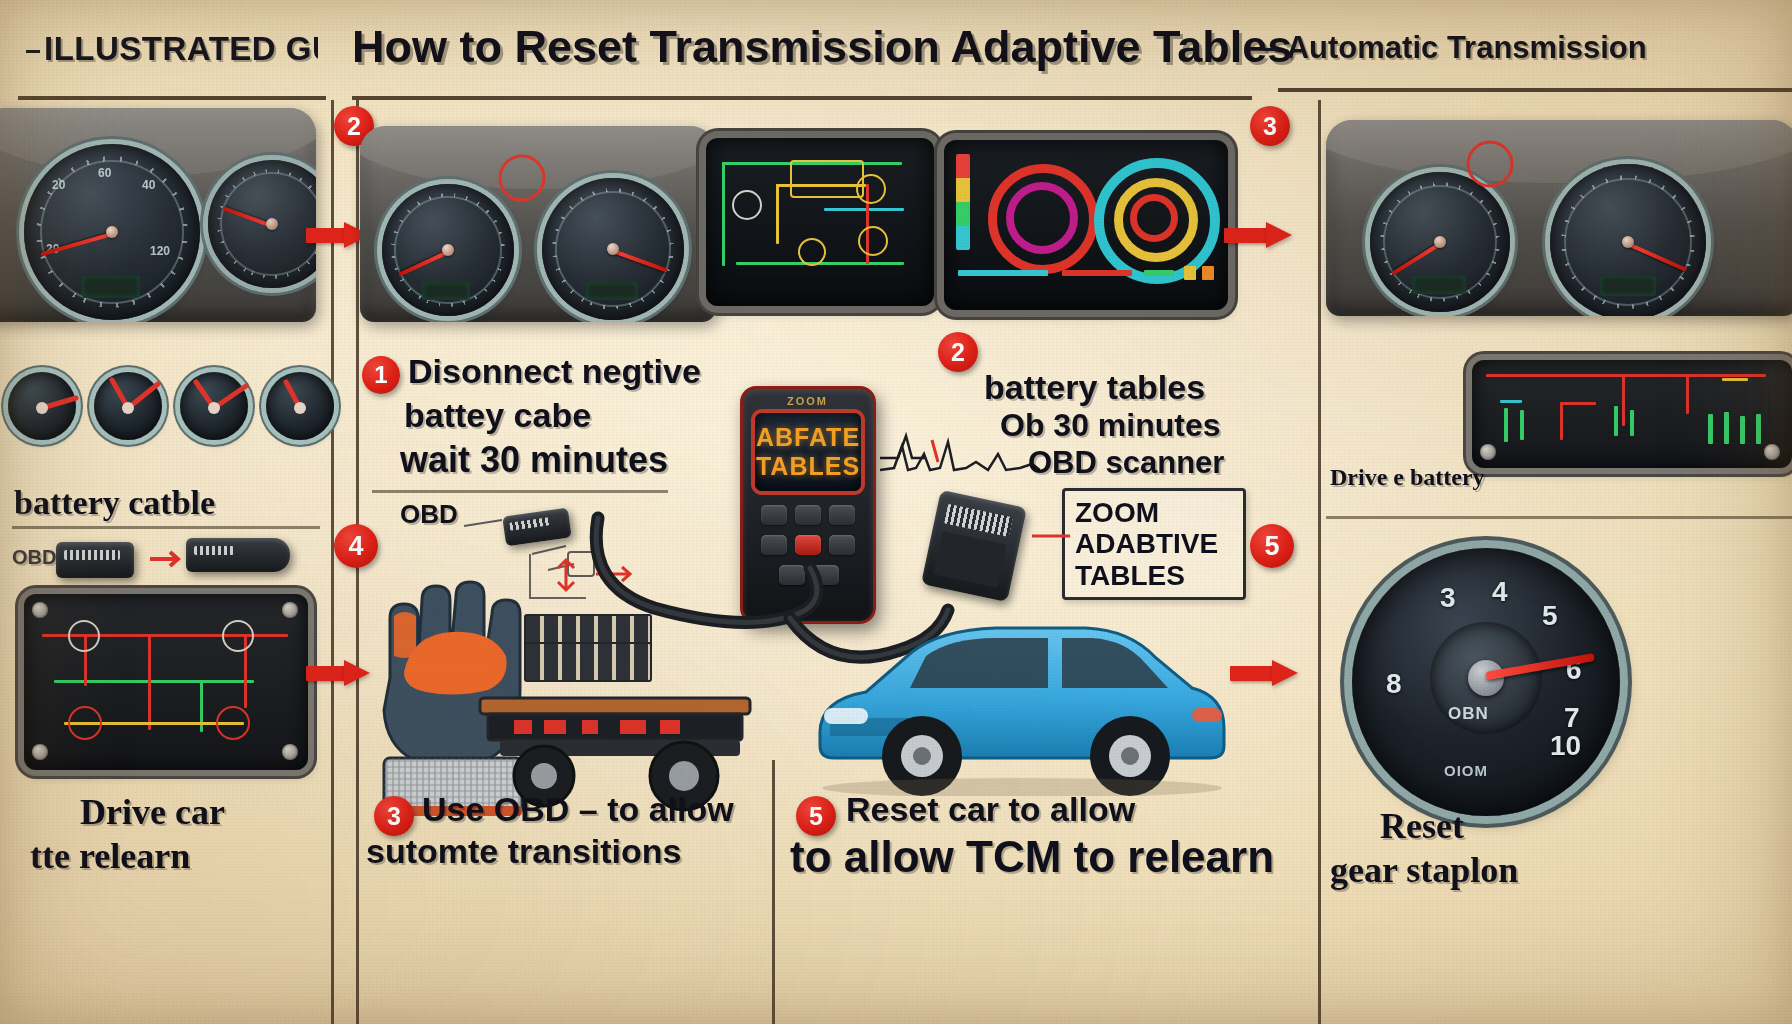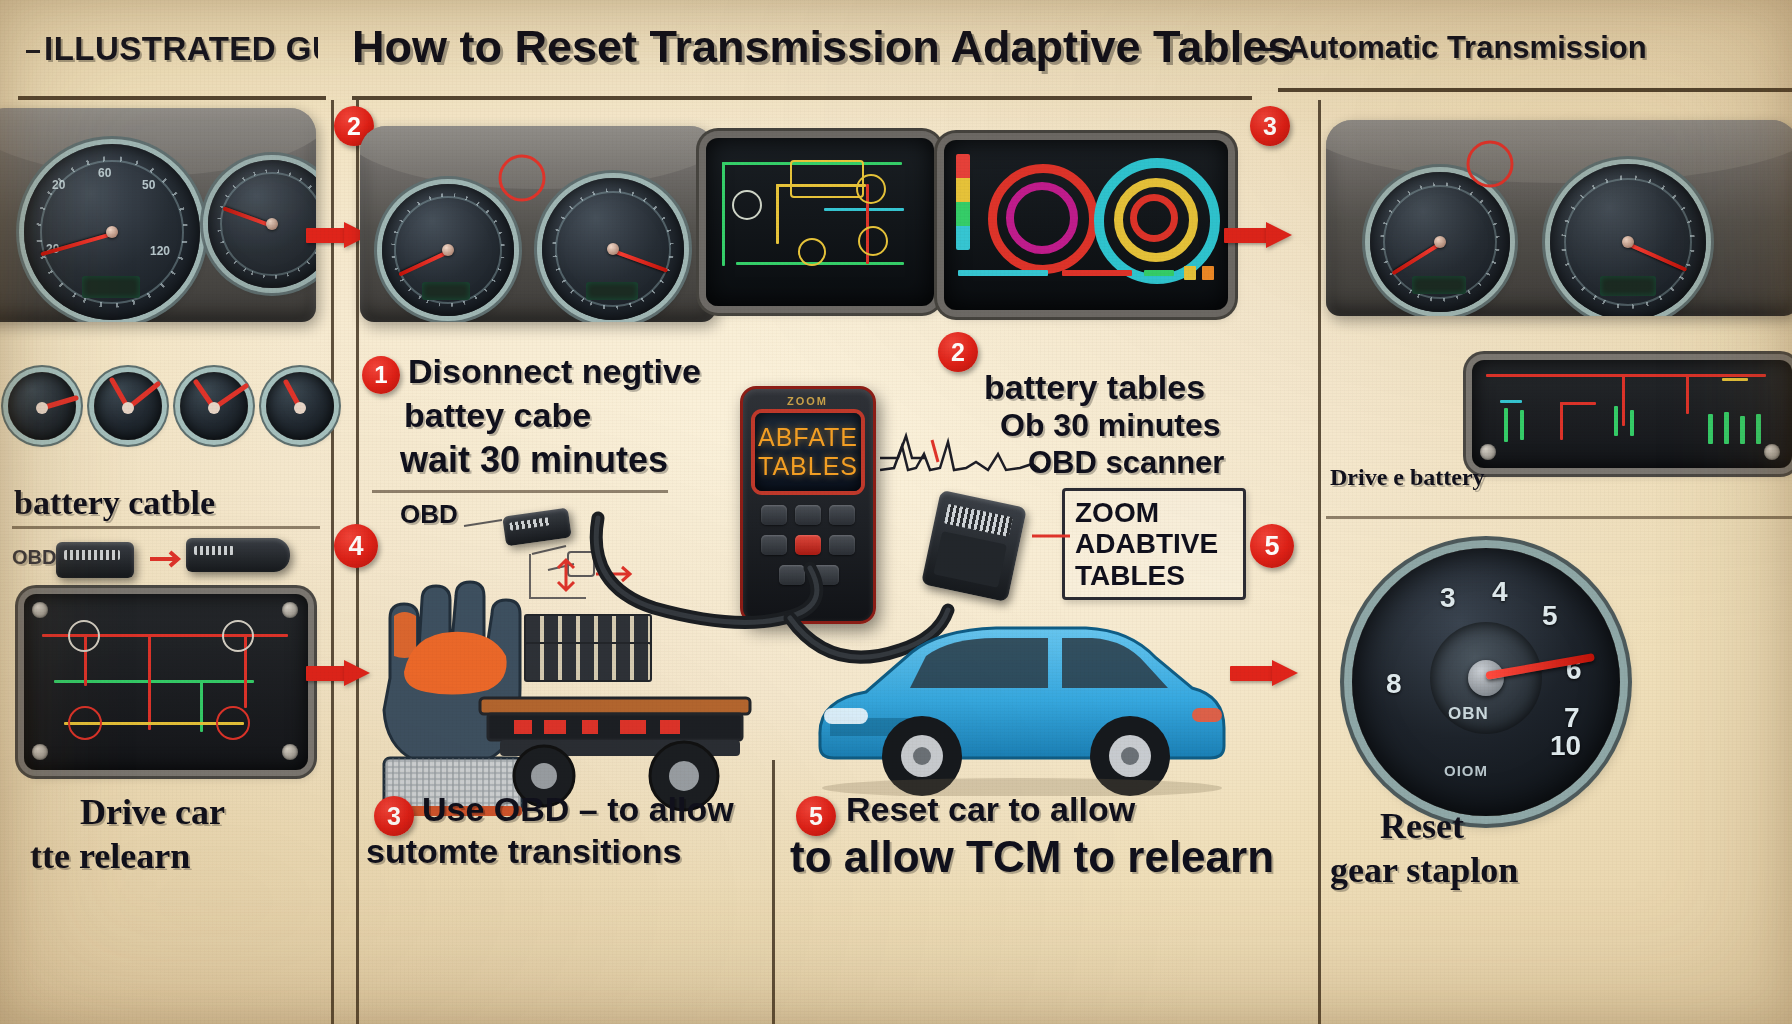--- a/index.html
+++ b/index.html
@@ -128,21 +128,21 @@
   
   .scantool{
     position:absolute;border-radius:16px;
     background:linear-gradient(180deg,#2f3238 0%,#1d2025 60%,#111317 100%);
     box-shadow:inset 0 2px 6px rgba(255,255,255,.12), 4px 7px 16px rgba(0,0,0,.45);
     border:3px solid #8c1d16;
   }
   .scanscreen{position:absolute;border-radius:7px;background:linear-gradient(180deg,#1d2a3a,#0b1320);
     box-shadow:inset 0 0 14px rgba(0,0,0,.85), 0 0 0 4px #c0392b;overflow:hidden;
     display:flex;flex-direction:column;align-items:center;justify-content:center;}
-  .scanline{color:#f4a024;font-weight:normal;font-size:25px;letter-spacing:1px;text-shadow:0 0 7px rgba(244,160,36,.6);}
+  .scanline{color:#f4a024;font-weight:bold;font-size:25px;letter-spacing:1px;text-shadow:0 0 7px rgba(244,160,36,.6);}
   .skey{position:absolute;border-radius:5px;background:linear-gradient(180deg,#4a4f56,#2a2e34);box-shadow:inset 0 1px 2px rgba(255,255,255,.18),0 1px 2px rgba(0,0,0,.5);}
   .skey.red{background:linear-gradient(180deg,#e0483c,#a81a12);}
 
   
   .obdplug{position:absolute;border-radius:6px;
     background:linear-gradient(180deg,#3a3f46,#16191d);
     box-shadow:inset 0 2px 4px rgba(255,255,255,.16), 3px 4px 9px rgba(0,0,0,.45);}
   .obdpins{position:absolute;background:repeating-linear-gradient(90deg,#cfd4d8 0 3px,#2a2d31 3px 6px);border-radius:2px;}
 
   
@@ -203,21 +203,21 @@
   <div class="vsep" style="left:1318px;top:100px;height:924px;"></div>
 
   <div class="dashpod" style="left:-20px;top:108px;width:336px;height:214px;">
     <div class="hood"></div>
     <div class="gauge" style="left:44px;top:36px;width:176px;height:176px;">
       <div class="tks"></div>
       <div class="redz"></div>
       <div class="ring"></div>
       <div class="gnum" style="left:28px;top:34px;">20</div>
       <div class="gnum" style="left:74px;top:22px;">60</div>
-      <div class="gnum" style="left:118px;top:34px;">50</div>
+      <div class="gnum" style="left:118px;top:34px;">40</div>
       <div class="gnum" style="left:22px;top:98px;">20</div>
       <div class="gnum" style="left:126px;top:100px;">120</div>
       <div class="needle" style="width:74px;transform:rotate(164deg);"></div>
       <div class="hub"></div>
       <div class="glcd" style="left:58px;top:132px;width:58px;height:22px;"></div>
     </div>
     <div class="gauge" style="left:228px;top:52px;width:128px;height:128px;opacity:.92;">
       <div class="tks"></div>
       <div class="ring"></div>
       <div class="needle" style="width:52px;transform:rotate(200deg);"></div>

